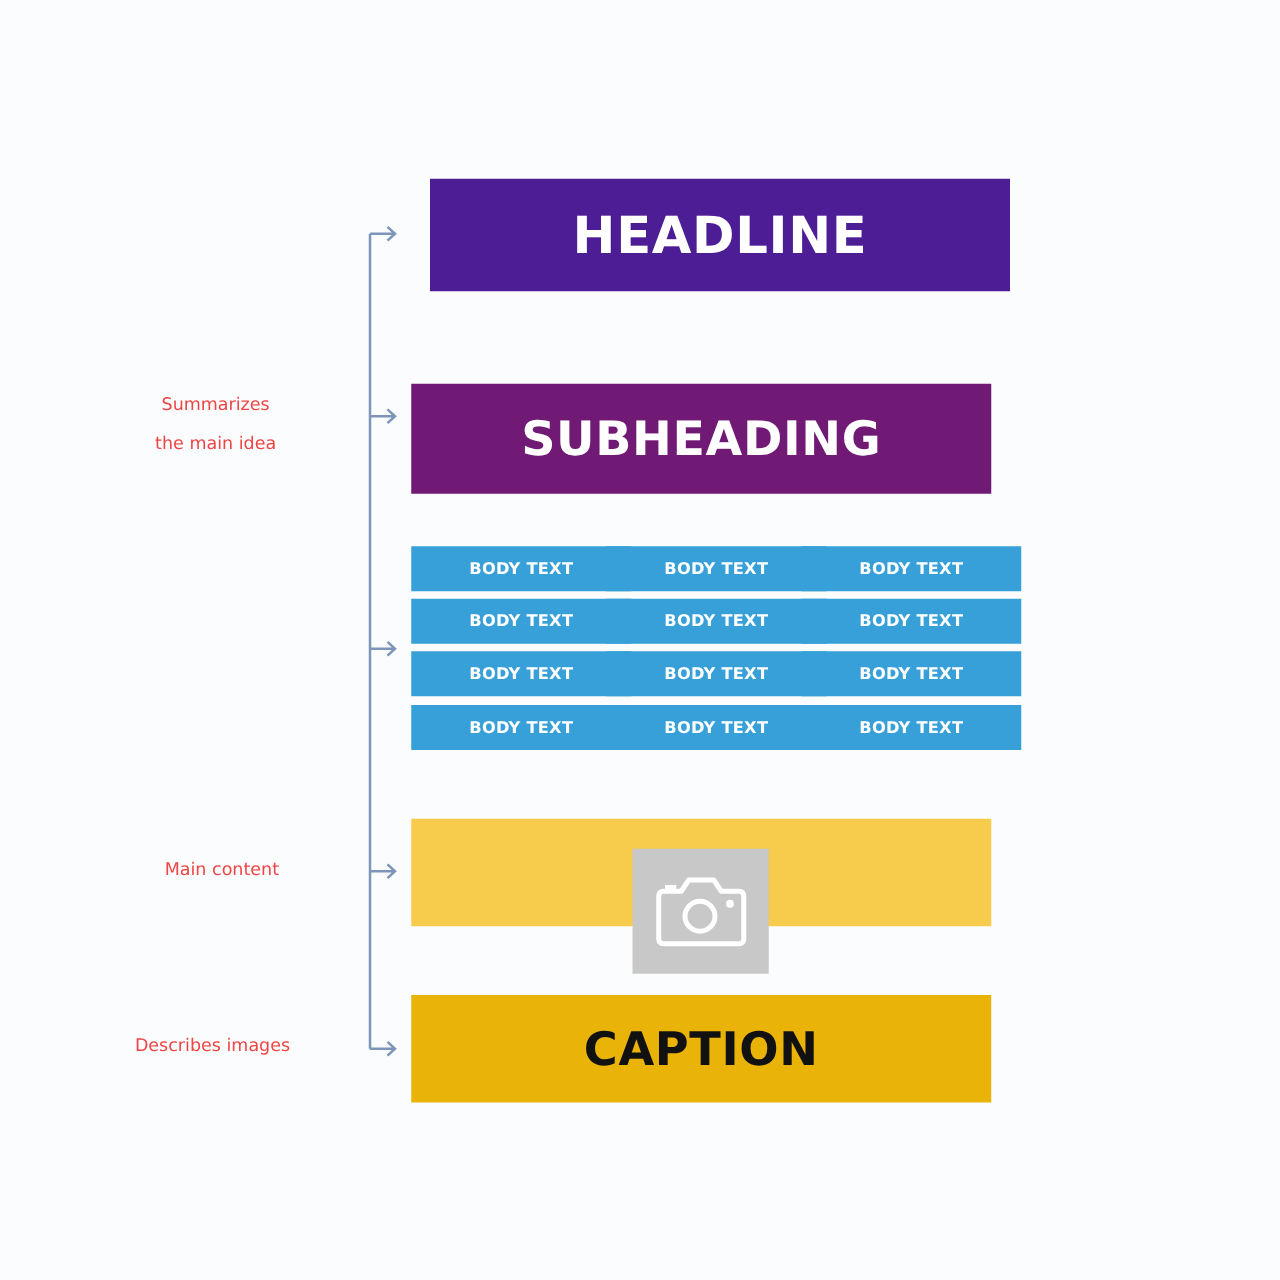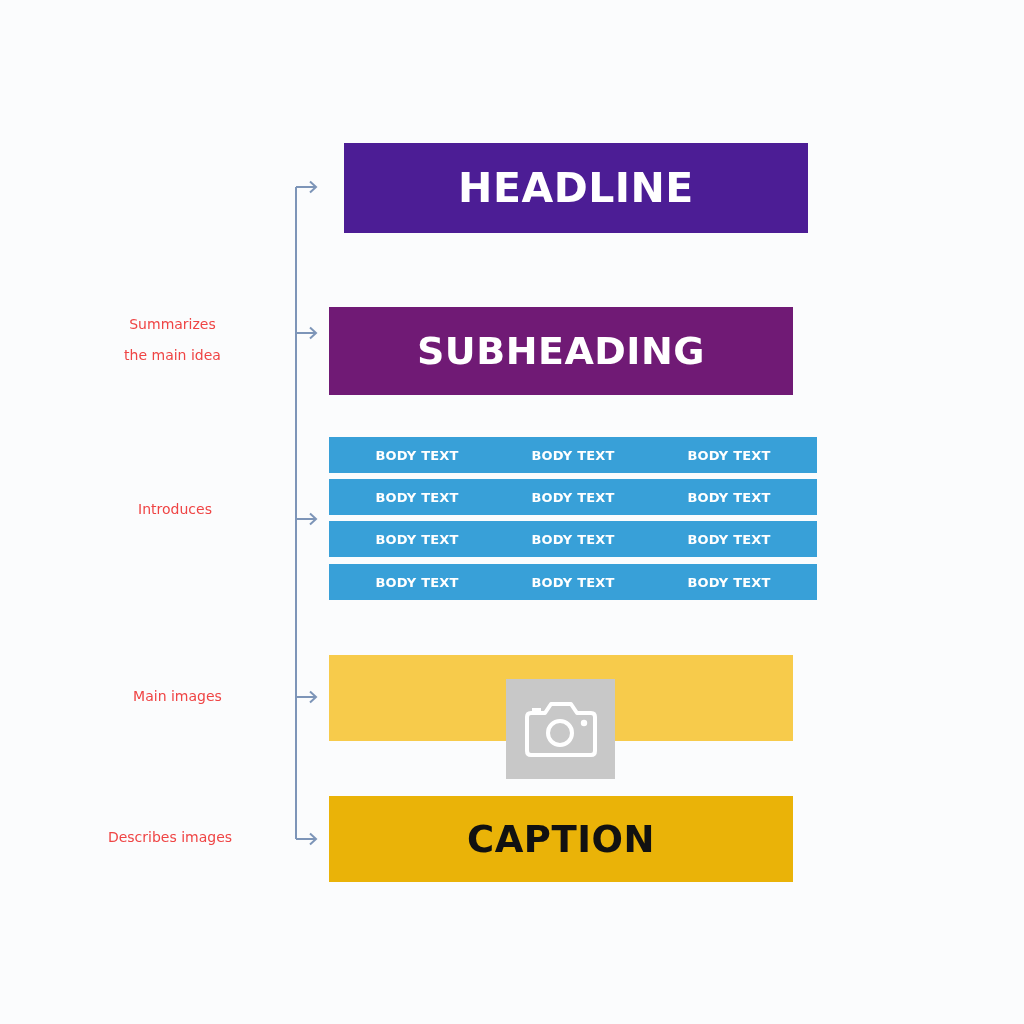--- a/index.html
+++ b/index.html
@@ -33,23 +33,22 @@
     .arrow { position: absolute; left: 295px; width: 24px; height: 14px; }
   </style>
 </head>
 <body>
 
 <div class="label" style="left:70px; top:309px; width:205px;">
   <div>Summarizes</div>
   <div>the main idea</div>
 </div>
 <div class="label" style="left:70px; top:494px; width:210px;">
-  <div>Introduces</div>
 </div>
-<div class="label" style="left:70px; top:681px; width:215px;">Main images</div>
+<div class="label" style="left:70px; top:681px; width:215px;">Main content</div>
 <div class="label" style="left:50px; top:822px; width:240px;">Describes images</div>
 
 <div class="vline"></div>
 <svg class="arrow" style="top:180px;" viewBox="0 0 24 14">
     <path d="M1 7 H21 M15 1.5 L21 7 L15 12.5" stroke="#7d95b8" stroke-width="2" fill="none"></path>
   </svg>
 <svg class="arrow" style="top:326px;" viewBox="0 0 24 14">
     <path d="M1 7 H21 M15 1.5 L21 7 L15 12.5" stroke="#7d95b8" stroke-width="2" fill="none"></path>
   </svg>
 <svg class="arrow" style="top:512px;" viewBox="0 0 24 14">

